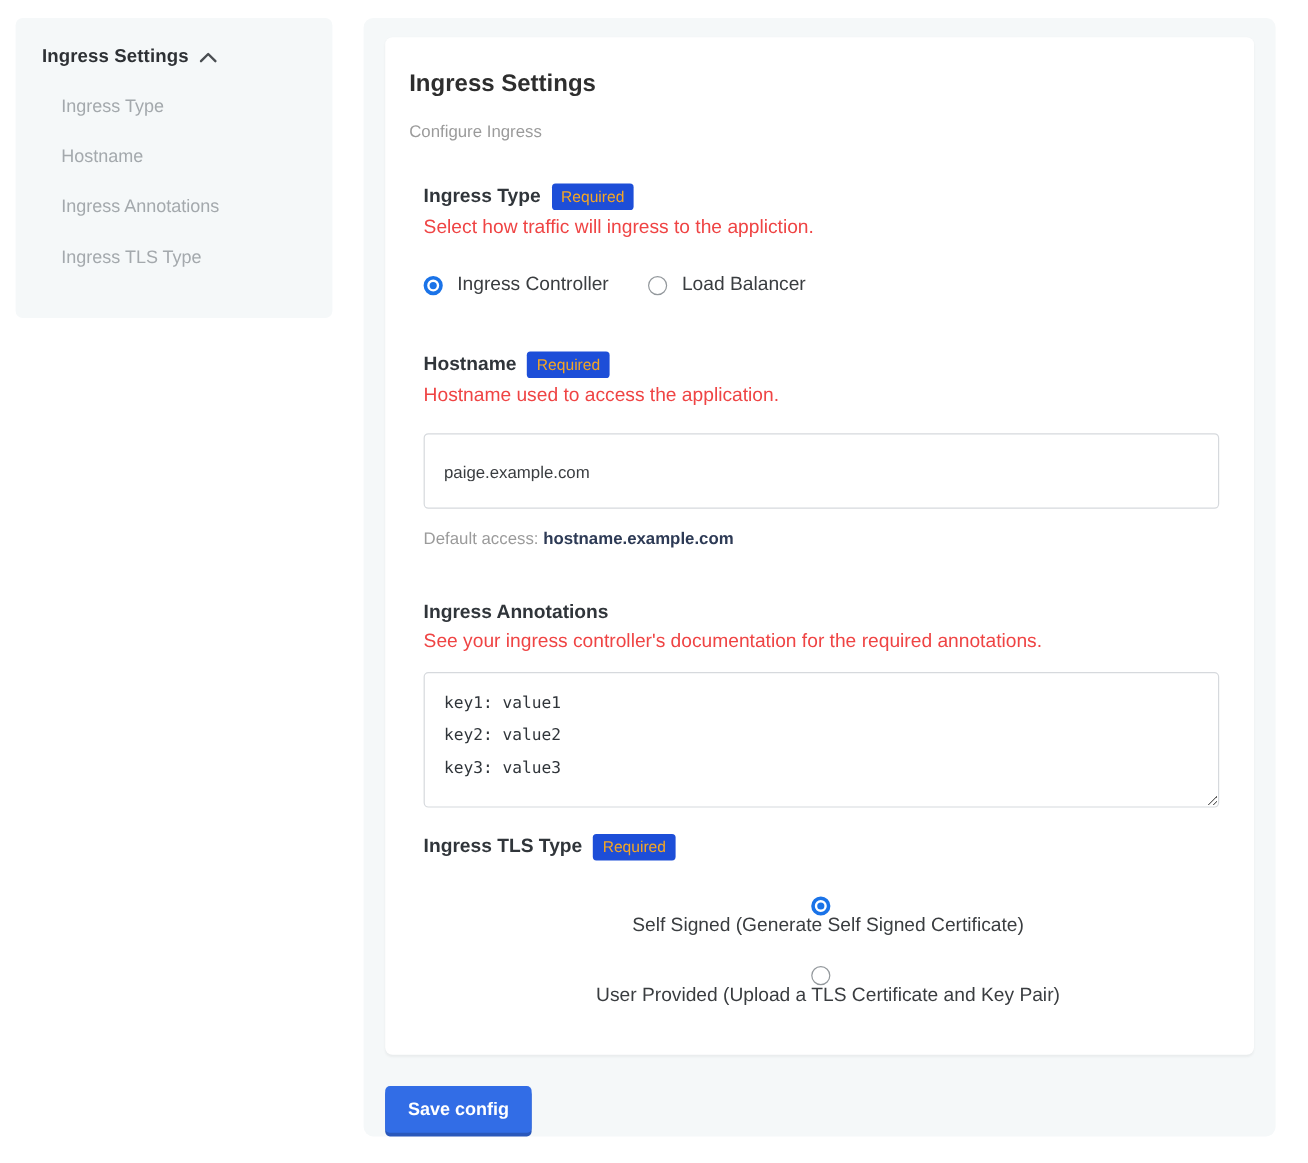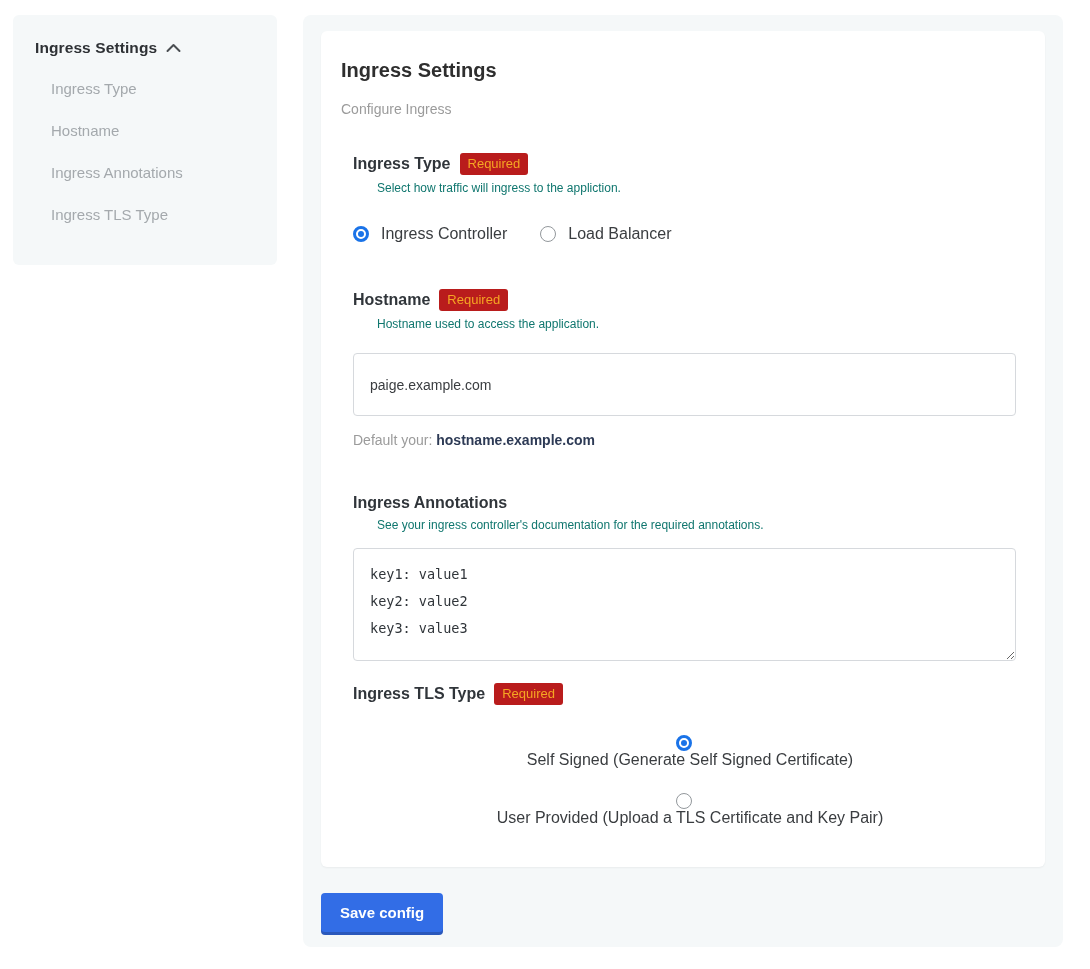--- a/index.html
+++ b/index.html
@@ -32,24 +32,24 @@
     box-shadow: 0 1px 2px rgba(0,0,0,0.05);
     padding: 28px 30px 40px 20px;
   }
   .card-title { font-size: 20px; font-weight: bold; color: #2e2e2e; }
   .card-sub { margin-top: 19px; font-size: 14px; color: #9b9b9b; }
   .sections { margin-left: 12px; }
 
   .sec-head { display: flex; align-items: center; }
   .sec-label { font-size: 16px; font-weight: bold; color: #30353a; }
   .badge {
-    margin-left: 9px; background: #b91c1c; color: #f5a623;
+    margin-left: 9px; background: #1d4ed8; color: #f5a623;
     font-size: 13px; padding: 3px 8px 4px; border-radius: 3px;
   }
-  .help { margin-top: 6px; font-size: 12px; color: #0f766e; margin-left: 24px; }
+  .help { margin-top: 6px; font-size: 16px; color: #ef4444; }
 
   .sec-ingress-type { margin-top: 36px; }
   .sec-hostname { margin-top: 46px; }
   .sec-annotations { margin-top: 46px; }
   .sec-tls { margin-top: 22px; }
 
   
   .radio-row { margin-top: 30px; display: flex; align-items: flex-start; }
   .radio-opt { display: flex; align-items: center; cursor: pointer; }
   .radio-opt + .radio-opt { margin-left: 33px; }
@@ -148,21 +148,21 @@
         </section>
 
         <section class="sec-hostname">
           <div class="sec-head">
             <span class="sec-label">Hostname</span>
             <span class="badge">Required</span>
           </div>
           <p class="help">Hostname used to access the application.</p>
           <input class="text-input" type="text" value="paige.example.com" style="">
           <p class="default-line">
-            <span class="default-prefix">Default your: </span><span class="default-value">hostname.example.com</span>
+            <span class="default-prefix">Default access: </span><span class="default-value">hostname.example.com</span>
           </p>
         </section>
 
         <section class="sec-annotations">
           <div class="sec-head">
             <span class="sec-label">Ingress Annotations</span>
           </div>
           <p class="help">See your ingress controller's documentation for the required annotations.</p>
           <textarea class="annotations-input" spellcheck="false" style="">key1: value1
 key2: value2

